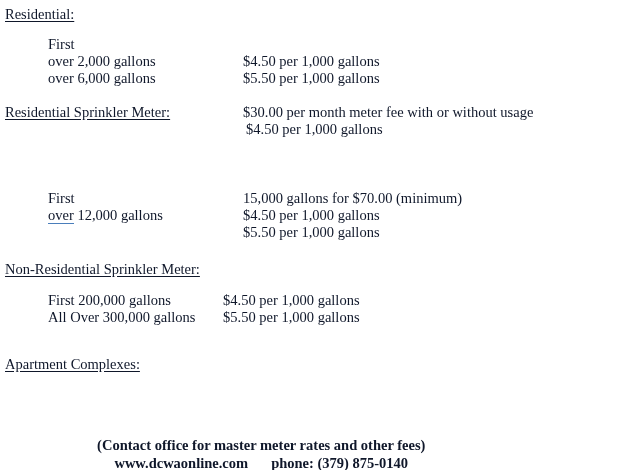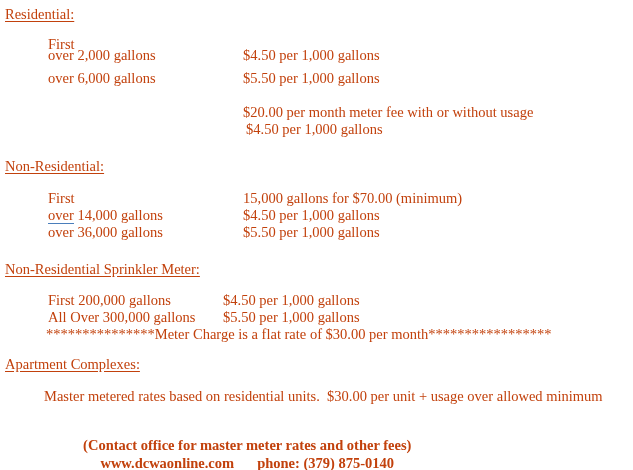--- a/index.html
+++ b/index.html
@@ -1,106 +1,97 @@
 <!DOCTYPE html>
 <html style="--accent_underline: #4a7ebb; --page_background: #ffffff; --text: #000000;"><head>
 <meta charset="utf-8">
 <style>
   html,body{margin:0;padding:0;background:#ffffff;}
   .doc{
     position:relative;
     width:633px;height:470px;
     background:#ffffff;
-    color:#c2410c;
+    color:#0f172a;
     font-family:"Liberation Serif","DejaVu Serif",serif;
     font-size:14.5px;
     line-height:17px;
     overflow:hidden;
   }
   .line{position:absolute;left:0;width:100%;height:17px;white-space:pre;}
   .line > span{position:absolute;top:0;}
   .lx5{left:5px}
   .lx44{left:44px}
   .lx46{left:46px}
   .lx48{left:48px}
   .lx223{left:223px}
   .lx243{left:243px}
   .lx246{left:246px}
   .heading{text-decoration:underline;text-underline-offset:2px;}
   .u-blue{border-bottom:1.5px solid var(--accent_underline,#4a7ebb);padding-bottom:0px;}
   .cline{
     position:absolute;left:0;width:480px;height:18px;
-    text-align:center;font-weight:bold;white-space:pre;
+    text-align:center;font-weight:bold;white-space:pre;padding-left:14px;
   }
   .u-black{text-decoration:underline;text-underline-offset:2px;}
   .gap{display:inline-block;width:23px;}
 </style>
 </head>
 <body>
 
 <div class="doc">
 
   <div class="line" style="top:6px">
     <span class="heading lx5">Residential:</span>
   </div>
   <div class="line" style="top:36px">
     <span class="lx48">First</span>
   </div>
-  <div class="line" style="top:47px">
+  <div class="line" style="top:53px">
     <span class="lx48">over 2,000 gallons</span>
     <span class="lx243">$4.50 per 1,000 gallons</span>
   </div>
   <div class="line" style="top:70px">
     <span class="lx48">over 6,000 gallons</span>
     <span class="lx243">$5.50 per 1,000 gallons</span>
   </div>
 
   <div class="line" style="top:104px">
-    <span class="lx243">$20.00 per month meter fee with or without usage</span>
+    <span class="heading lx5">Residential Sprinkler Meter:</span>
+    <span class="lx243">$30.00 per month meter fee with or without usage</span>
   </div>
   <div class="line" style="top:121px">
     <span class="lx246">$4.50 per 1,000 gallons</span>
   </div>
 
-  <div class="line" style="top:158px">
-    <span class="heading lx5">Non-Residential:</span>
-  </div>
   <div class="line" style="top:190px">
     <span class="lx48">First</span>
     <span class="lx243">15,000 gallons for $70.00 (minimum)</span>
   </div>
   <div class="line" style="top:207px">
-    <span class="lx48"><span class="u-blue">over</span><span> 14,000 gallons</span></span>
+    <span class="lx48"><span class="u-blue">over</span><span> 12,000 gallons</span></span>
     <span class="lx243">$4.50 per 1,000 gallons</span>
   </div>
   <div class="line" style="top:224px">
-    <span class="lx48">over 36,000 gallons</span>
     <span class="lx243">$5.50 per 1,000 gallons</span>
   </div>
 
   <div class="line" style="top:261px">
     <span class="heading lx5">Non-Residential Sprinkler Meter:</span>
   </div>
   <div class="line" style="top:292px">
     <span class="lx48">First 200,000 gallons</span>
     <span class="lx223">$4.50 per 1,000 gallons</span>
   </div>
   <div class="line" style="top:309px">
     <span class="lx48">All Over 300,000 gallons</span>
     <span class="lx223">$5.50 per 1,000 gallons</span>
   </div>
-  <div class="line" style="top:326px">
-    <span class="lx46">***************Meter Charge is a flat rate of $30.00 per month*****************</span>
-  </div>
 
   <div class="line" style="top:356px">
     <span class="heading lx5">Apartment Complexes:</span>
-  </div>
-  <div class="line" style="top:388px">
-    <span class="lx44">Master metered rates based on residential units.  $30.00 per unit + usage over allowed minimum</span>
   </div>
 
   <div class="cline" style="top:420px">
     <span>(Contact office for master meter rates and other fees)</span>
   </div>
   <div class="cline" style="top:438px">
     <span class="u-black">www.dcwaonline.com</span><span class="gap"></span><span>phone: (379) 875-0140</span>
   </div>
 
 </div>

